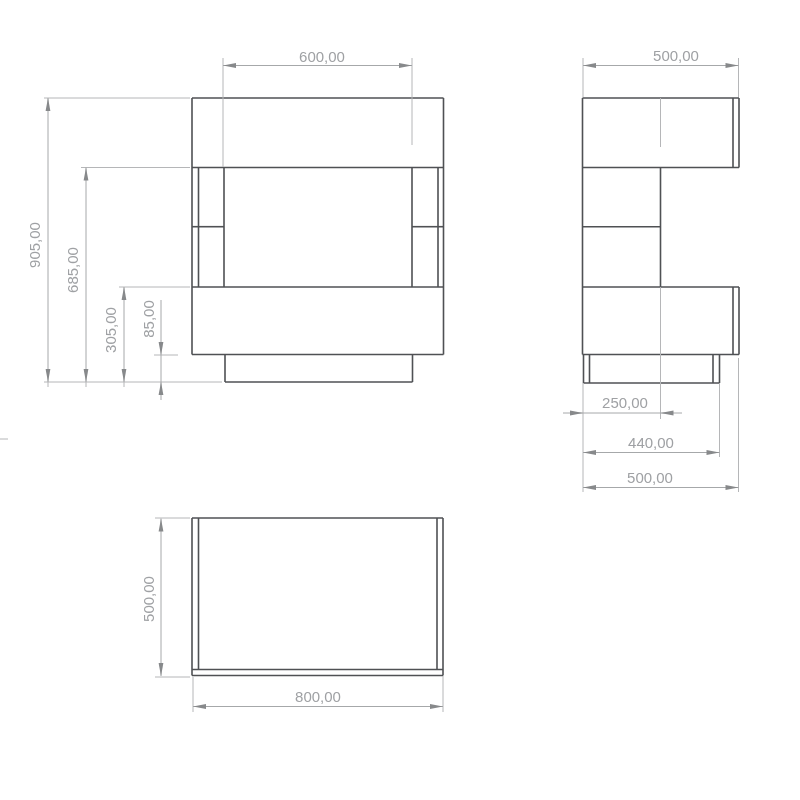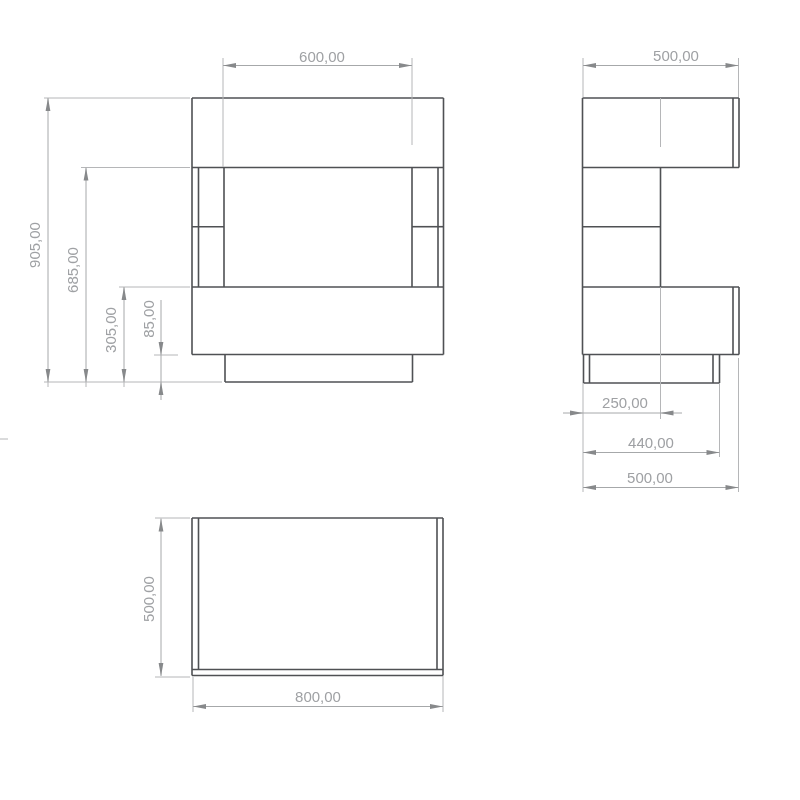--- a/index.html
+++ b/index.html
@@ -7,21 +7,20 @@
     padding: 0;
     background: #ffffff;
     font-family: "Liberation Sans", sans-serif;
   }
   #stage {
     position: relative;
     width: 800px;
     height: 800px;
     background: #ffffff;
     overflow: hidden;
-    border-radius: 10px;
   }
   svg { display: block; }
   text {
     font-family: "Liberation Sans", "DejaVu Sans", sans-serif;
   }
 </style>
 </head>
 <body>
 
 <div id="stage">

